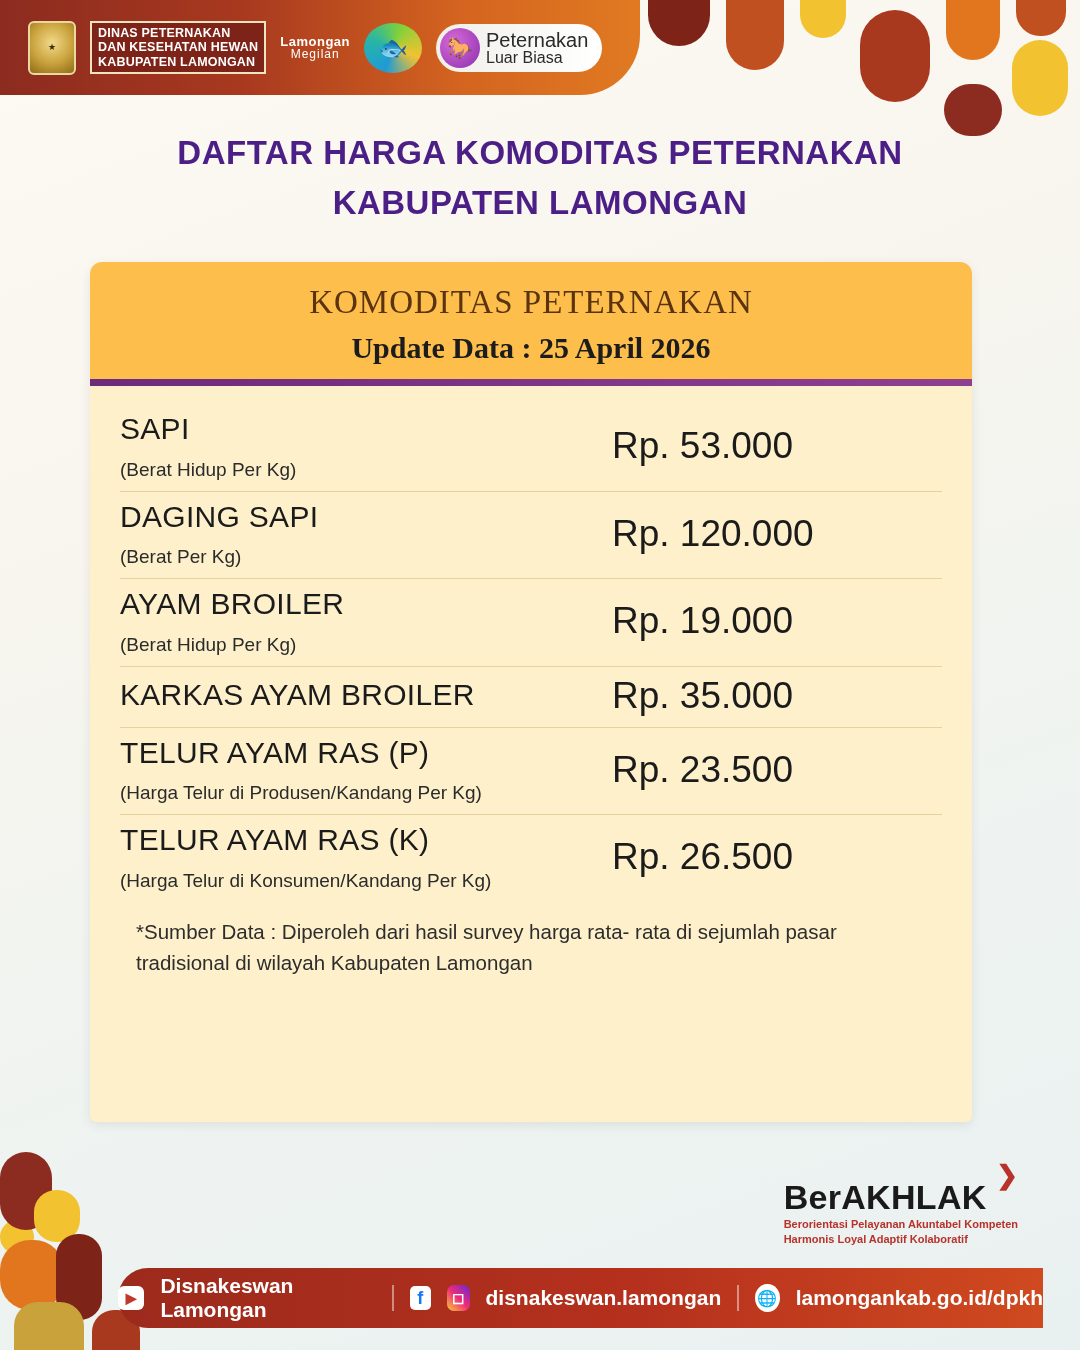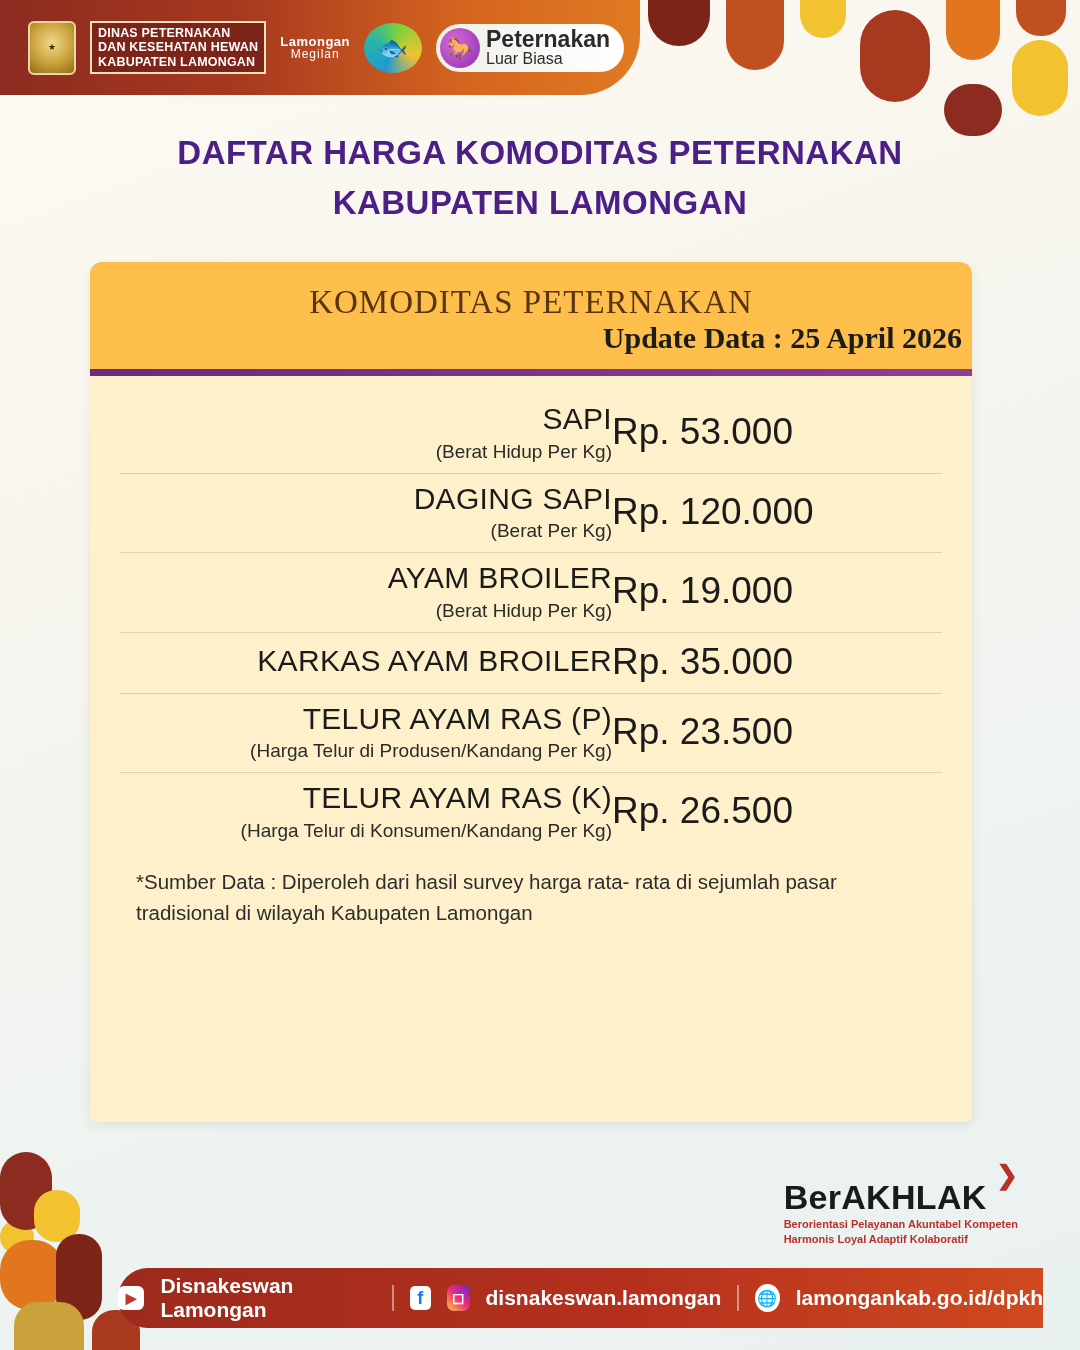--- a/index.html
+++ b/index.html
@@ -49,21 +49,21 @@
     display:flex; align-items:center; gap:6px;
     background: linear-gradient(90deg,#f0efe9,#ffffff); border-radius: 30px;
     padding: 4px 14px 4px 4px;
   }
   .pb-circle {
     width: 40px;height:40px;border-radius:50%;
     background: radial-gradient(circle at 35% 35%,#d86ad6,#8b2fb0);
     display:flex;align-items:center;justify-content:center;color:#fff;font-size:21px;
   }
   .pb-text { line-height:1; color:#2a2a2a; }
-  .pb-text .t1 { font-size: 23px; font-weight: bold; text-align: right; }
+  .pb-text .t1 { font-size: 20px; font-weight: normal; text-align: right; }
   .pb-text .t2 { font-size: 16px; }
 
   
   .title-wrap { position: absolute; top: 128px; width: 1080px; text-align: center; }
   .title-wrap .tl {
     color: #4b1f86; font-size: 33px; font-weight: bold; letter-spacing: .5px; line-height: 1.5;
   }
 
   
   .card {
@@ -73,35 +73,35 @@
   }
   .card-head {
     background: #fdbe4c; border-radius: 12px 12px 0 0; padding: 22px 10px 14px;
     text-align: center;
   }
   .card-head .h1 {
     font-family: "Liberation Serif", serif; font-size: 33px; color: #5a3410; letter-spacing: 1px;
   }
   .card-head .h2 {
     font-family: "Liberation Serif", serif; font-weight: bold; font-size: 30px;
-    color: #1c1c1c; margin-top: 0; text-align: right;
+    color: #1c1c1c; margin-top: 10px;
   }
   .card-rule { height: 7px; background: linear-gradient(90deg,#6d2a7d,#8e3f92); }
 
   .rows { padding: 18px 30px 0 30px; }
   .row {
     display: flex; align-items: center; justify-content: space-between;
     padding: 8px 0 10px 0; border-bottom: 1px solid #e6d2a0;
   }
   .row:last-child { border-bottom: none; }
-  .row .labels { flex: 1; text-align: right; }
+  .row .labels { flex: 1; }
   .row .name {
     font-size: 30px; color: #1b1b1b; letter-spacing: .3px; line-height: 1.15;
   }
-  .row .sub { font-size: 19px; color: #2b2b2b; margin-top: 4px; }
+  .row .sub { font-size: 19px; color: #2b2b2b; margin-top: 12px; }
   .row .price {
     font-size: 37px; color: #1b1b1b; white-space: nowrap; width: 330px; text-align: left;
   }
 
   .source {
     padding: 14px 46px 0 46px; font-size: 20.5px; color: #2d2d2d; line-height: 1.55;
   }
 
   
   .berakhlak { position: absolute; right: 62px; top: 1178px; text-align: left; }

